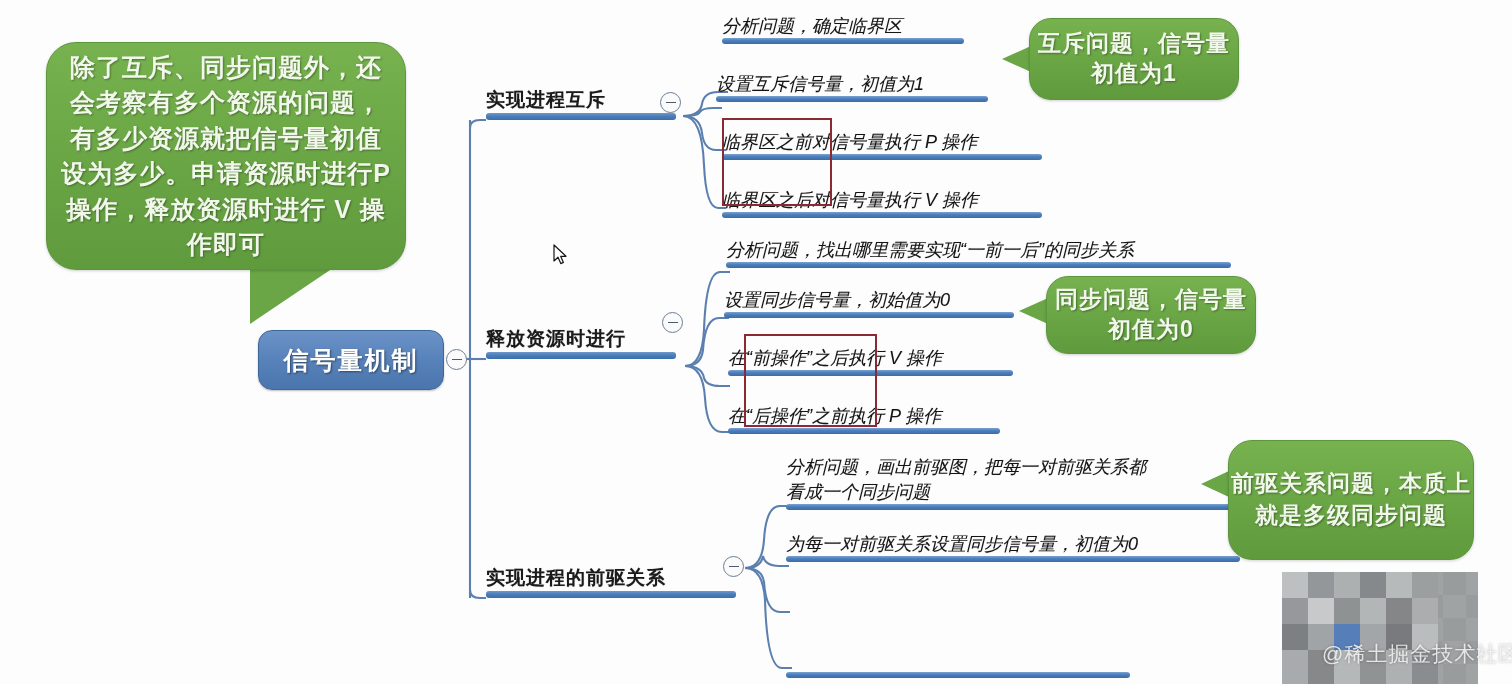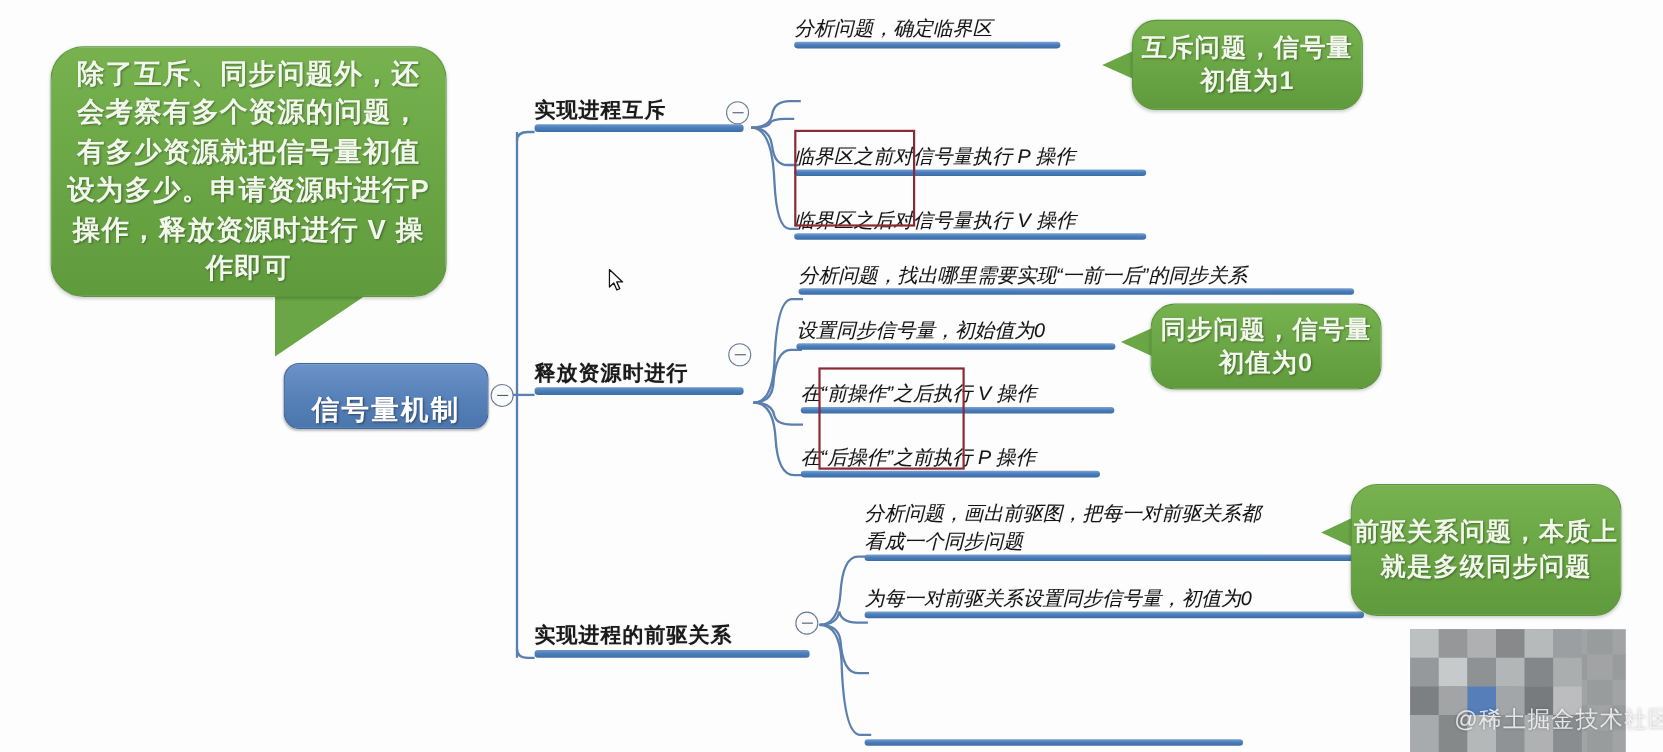--- a/index.html
+++ b/index.html
@@ -9,21 +9,21 @@
   
   #wires{position:absolute;left:0;top:0;width:1512px;height:684px;pointer-events:none;}
 
   
   .root-node{
     position:absolute;left:258px;top:330px;width:184px;height:58px;
     border-radius:14px;
     background:linear-gradient(180deg,#6c93c8 0%,#5580b8 55%,#4a75ad 100%);
     border:1px solid #3d6699;
     box-shadow:0 1px 2px rgba(0,0,0,.25);
-    display:flex;align-items:flex-end;justify-content:center;
+    display:flex;align-items:center;justify-content:center;
   }
   .root-node span{
     color:#ffffff;font-size:25px;font-weight:bold;letter-spacing:2px;
     text-shadow:1px 1px 2px rgba(0,0,0,.45);
   }
 
   
   .branch{position:absolute;}
   .branch .lbl{
     position:absolute;left:0;bottom:7px;white-space:nowrap;
@@ -170,20 +170,24 @@
     <div class="lbl">实现进程互斥</div>
     <div class="bar" style="width:190px;"></div>
   </div>
   <div class="toggle" style="left:660px;top:92px;">
     <i></i>
   </div>
 
   <div class="leaf" style="left:722px;top:8px;width:242px;height:36px;">
     <div class="ltxt">分析问题，确定临界区</div>
     <div class="lbar" style="width:242px;"></div>
+  </div>
+  <div class="leaf" style="left:716px;top:66px;width:272px;height:36px;">
+    <div class="ltxt">设置互斥信号量，初值为1</div>
+    <div class="lbar" style="width:272px;"></div>
   </div>
   <div class="leaf" style="left:722px;top:182px;width:320px;height:36px;">
     <div class="ltxt">临界区之后对信号量执行 V 操作</div>
     <div class="lbar" style="width:320px;"></div>
   </div>
   <div class="leaf" style="left:722px;top:124px;width:320px;height:36px;">
     <div class="ltxt">临界区之前对信号量执行 P 操作</div>
     <div class="lbar" style="width:320px;"></div>
   </div>
 

